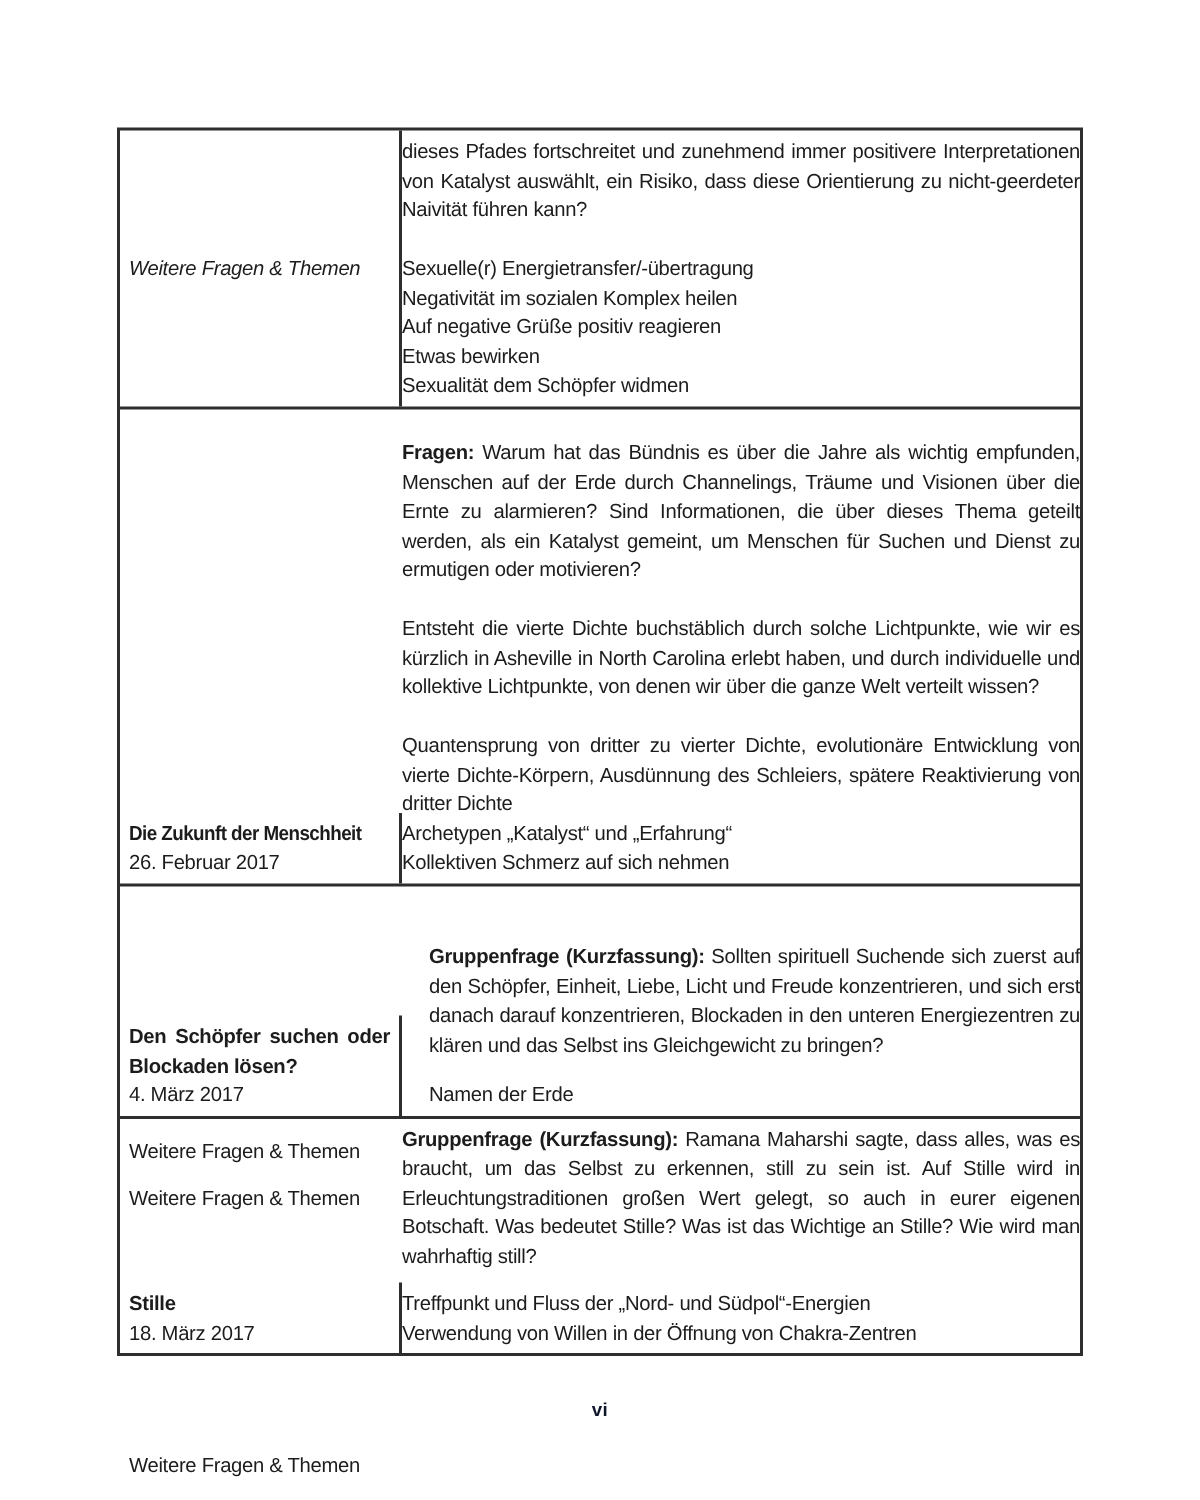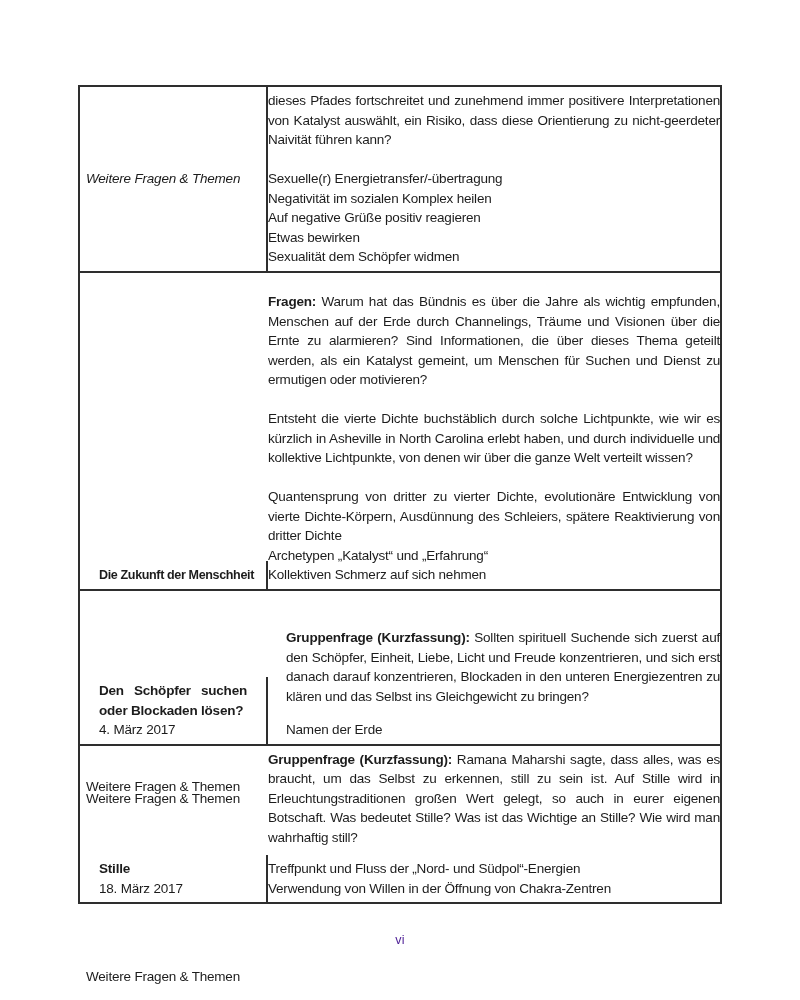--- a/index.html
+++ b/index.html
@@ -15,21 +15,21 @@
     position:absolute;left:78px;top:85px;width:644px;
     border:2px solid #2e2e2e;
     box-sizing:border-box;
   }
   .trow{display:flex;box-sizing:border-box;}
   .trow + .trow{border-top:2px solid #2e2e2e;align-items:flex-end;}
   .cell-left{
     width:188px;min-width:188px;
     border-right:2px solid #2e2e2e;
     position:relative;
-    padding:4px 19px;
+    padding:4px 6px;
     box-sizing:border-box;
     font-size:13.5px;line-height:19.5px;letter-spacing:-0.2px;
   }
   .cell-right{
     flex:1;
     padding:4px 0;
     box-sizing:border-box;
     font-size:13.5px;line-height:19.5px;letter-spacing:-0.2px;
   }
   .para{margin:0;text-align:justify;}
@@ -54,22 +54,23 @@
     position:absolute;left:6px;
     white-space:nowrap;
   }
   .wft-italic{font-style:italic;}
   .bold-prefix{font-weight:bold;}
   .page-number{
     position:absolute;
     left:0;right:0;top:933px;
     text-align:center;
     font-size:12.5px;
-    color:#4c1d95;
+    color:#0f172a;
     letter-spacing:0.3px;
+    font-weight:bold;
   }
   .r1{min-height:180px;}
   .r2{min-height:318px;}
   .r3{min-height:155px;gap:18px;}
   .r4{min-height:150px;}
 </style>
 </head>
 <body>
 
 <div class="page">
@@ -87,20 +88,21 @@
         <p class="item">Negativität im sozialen Komplex heilen</p>
         <p class="item">Auf negative Grüße positiv reagieren</p>
         <p class="item">Etwas bewirken</p>
         <p class="item">Sexualität dem Schöpfer widmen</p>
       </div>
     </div>
 
     <div class="trow r2">
       <div class="cell-left">
         <p class="row-title"><span class="title-fit">Die Zukunft der Menschheit</span></p>
+        <p class="row-date">26. Februar 2017</p>
         <div class="wft-label" style="top:216px">Weitere Fragen &amp; Themen</div>
       </div>
       <div class="cell-right">
         <p class="para"><span class="bold-prefix">Fragen:</span> <span>Warum hat das Bündnis es über die Jahre als wichtig empfunden, Menschen auf der Erde durch Channelings, Träume und Visionen über die Ernte zu alarmieren? Sind Informationen, die über dieses Thema geteilt werden, als ein Katalyst gemeint, um Menschen für Suchen und Dienst zu ermutigen oder motivieren?</span></p>
         <div class="gap"></div>
         <p class="para">Entsteht die vierte Dichte buchstäblich durch solche Lichtpunkte, wie wir es kürzlich in Asheville in North Carolina erlebt haben, und durch individuelle und kollektive Lichtpunkte, von denen wir über die ganze Welt verteilt wissen?</p>
         <div class="gap"></div>
         <p class="para">Quantensprung von dritter zu vierter Dichte, evolutionäre Entwicklung von vierte Dichte-Körpern, Ausdünnung des Schleiers, spätere Reaktivierung von dritter Dichte</p>
         <p class="item">Archetypen „Katalyst“ und „Erfahrung“</p>
         <p class="item">Kollektiven Schmerz auf sich nehmen</p>

